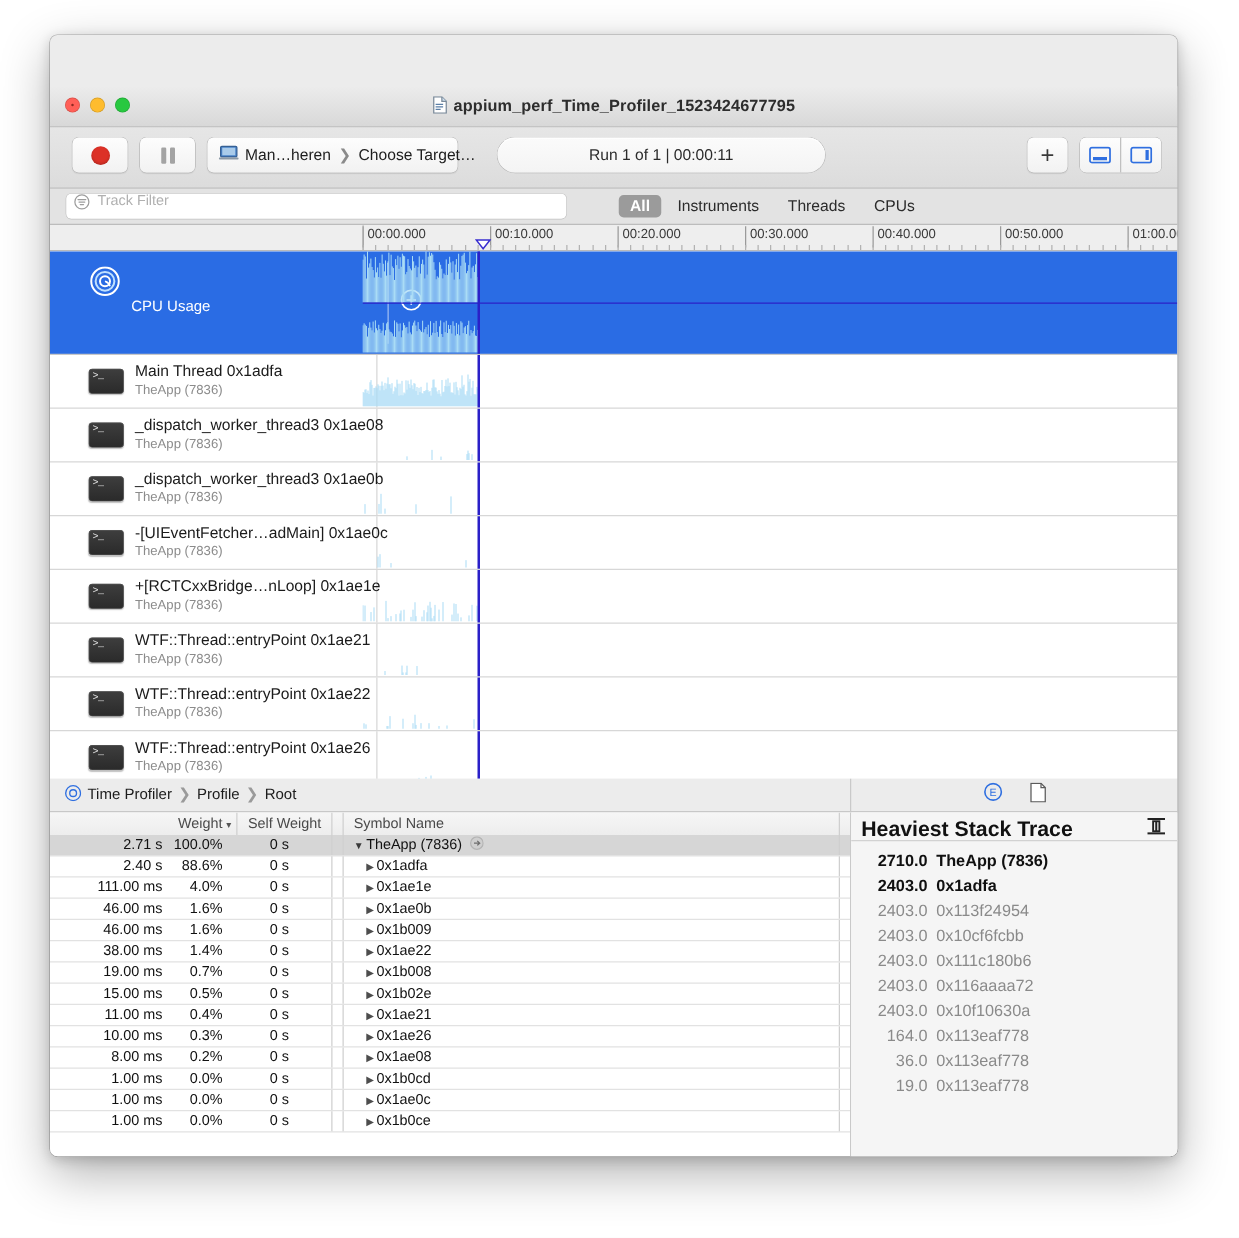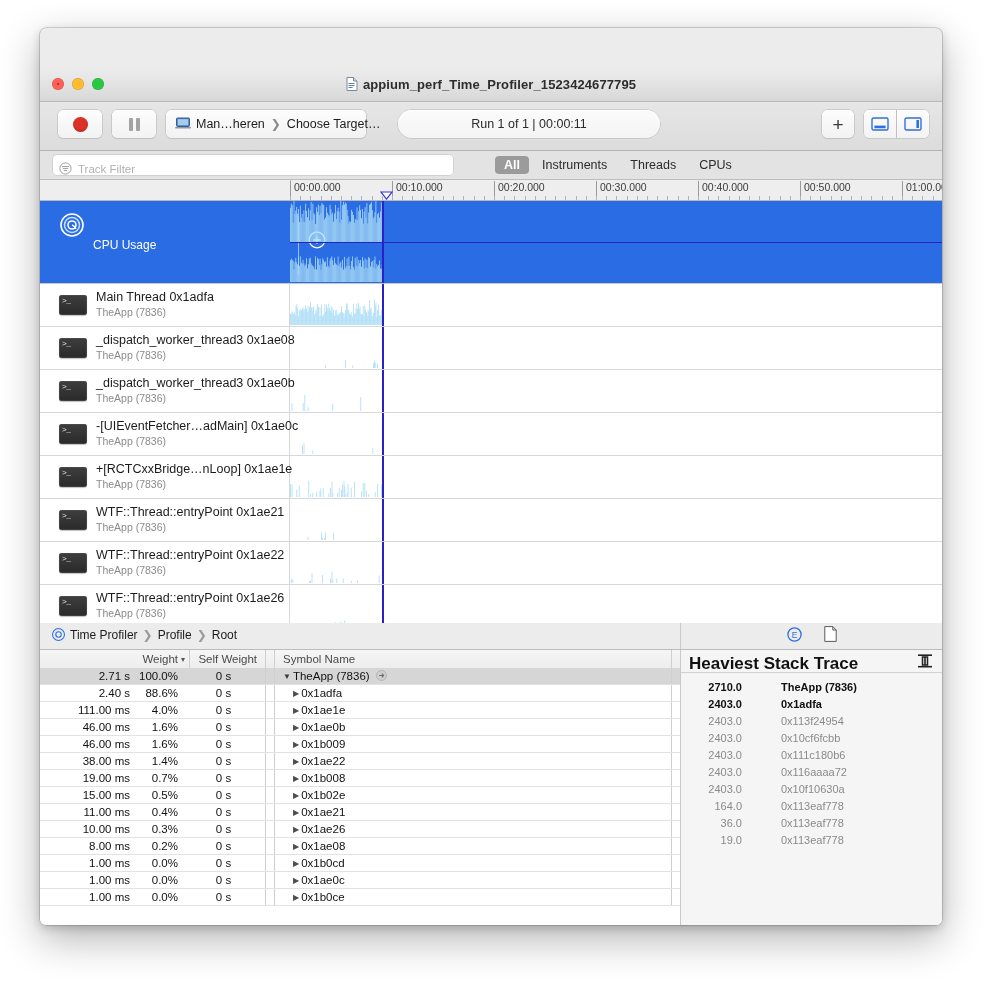--- a/index.html
+++ b/index.html
@@ -59,38 +59,38 @@
   #add-btn{left:782px;width:32px;font-size:19px;color:#3a3a3a;line-height:1;}
   .seg{position:absolute;left:824px;top:8px;height:28px;display:flex;border-radius:5px;overflow:hidden;
        box-shadow:0 0 0 .5px #b3b3b3;background:#f4f4f4;}
   .seg div{width:32px;display:flex;align-items:center;justify-content:center;background:linear-gradient(#fdfdfd,#f2f2f2);}
   .seg div+div{border-left:.5px solid #c0c0c0;}
 
   
   .filterbar{position:relative;height:28px;background:#e3e3e3;border-bottom:1px solid #bcbcbc;}
   .track-filter{
     position:absolute;left:13px;top:4px;width:400px;height:20px;border-radius:4px;background:#fff;
-    box-shadow:0 0 0 .5px #c2c2c2;display:flex;align-items:flex-end;padding:0 6px;box-sizing:border-box;gap:6px;
+    box-shadow:0 0 0 .5px #c2c2c2;display:flex;align-items:flex-start;padding:0 6px;box-sizing:border-box;gap:6px;
   }
   .filter-ph{font-size:11.5px;color:#b0b0b0;}
   .tabset{position:absolute;left:455px;top:2px;display:flex;align-items:center;gap:3px;height:24px;}
   .tab{font-size:12.5px;color:#2b2b2b;padding:2px 10px;border-radius:4px;}
   .tab.on{background:#9b9b9b;color:#fff;font-weight:600;padding:2px 9px;}
 
   
   .ruler{position:relative;height:20px;background:#eeeeee;border-bottom:1px solid #b9b9b9;overflow:hidden;}
   .ruler-left{position:absolute;left:0;top:0;width:250px;height:20px;background:#eeeeee;border-right:1px solid #c6c6c6;}
   .tick-lbl{position:absolute;top:1px;font-size:10.5px;color:#3b3b3b;padding-left:3px;border-left:1px solid #9a9a9a;height:17px;box-sizing:border-box;}
   .minor{position:absolute;bottom:0;width:1px;height:4px;background:#b2b2b2;}
 
   
   .tracks{position:relative;height:422px;background:#fff;overflow:hidden;}
   .track{position:relative;height:42px;border-bottom:1px solid #d7d7d7;}
   .track.cpu{height:82px;background:#2a6ce4;border-bottom:1px solid #c8c8c8;}
-  .tk-left{position:absolute;left:0;top:0;width:250px;height:100%;box-sizing:border-box;}
+  .tk-left{position:absolute;left:12px;top:0;width:250px;height:100%;box-sizing:border-box;}
   .track:not(.cpu) .tk-left{border-right:1px solid #d7d7d7;}
   .cpu .tk-left{display:flex;align-items:center;}
   .cpu-ico{position:absolute;left:20px;top:12px;width:24px;height:24px;}
   .cpu-label{position:absolute;left:53px;top:37px;font-size:12px;color:#fff;}
   .cpu-plus{position:absolute;left:268px;top:30px;width:18px;height:18px;}
   .cpu-div{position:absolute;left:258px;top:8px;width:1px;height:66px;background:rgba(255,255,255,.55);}
   .th-ico{position:absolute;left:19px;top:11px;width:28px;height:20px;border-radius:3px;
           background:linear-gradient(#3e3e3e,#2a2a2a);box-shadow:0 1px 1px rgba(0,0,0,.25), inset 0 0 0 .5px #555;}
   .th-ico::before{content:">_";position:absolute;left:3px;top:1px;font-family:"Liberation Mono",monospace;
           font-size:8px;color:#e9e9e9;letter-spacing:-.5px;}
@@ -130,21 +130,21 @@
   .tri{font-size:8px;color:#4d4d4d;margin-right:2px;}
   .tri.open{color:#3a3a3a;}
   .focus-ico{display:inline-block;margin-left:6px;vertical-align:middle;}
   .hscroll{position:absolute;left:4px;bottom:4px;width:560px;height:8px;border-radius:4px;background:#c4c4c4;}
 
   
   .stack{position:absolute;left:641px;top:0;right:0;height:100%;background:#f5f5f5;box-sizing:border-box;}
   .stack-hd{position:relative;height:22px;border-bottom:1px solid #d2d2d2;}
   .stack-title{position:absolute;left:8px;top:4px;font-size:17px;font-weight:700;color:#111;}
   .stack-ico{position:absolute;right:9px;top:3px;}
-  .st-row{display:flex;font-size:11px;padding:2.5px 0 2.5px 0;gap:32px;}
+  .st-row{display:flex;font-size:13px;padding:2.5px 0 2.5px 0;}
   .st-n{width:68px;text-align:right;padding-right:7px;box-sizing:border-box;}
   .st-s{flex:1;}
   .st-row.bold{color:#101010;font-weight:700;}
   .st-row.dim{color:#8a8a8a;}
 </style>
 </head>
 <body>
 
 <div class="desktop">
   <div class="window">

